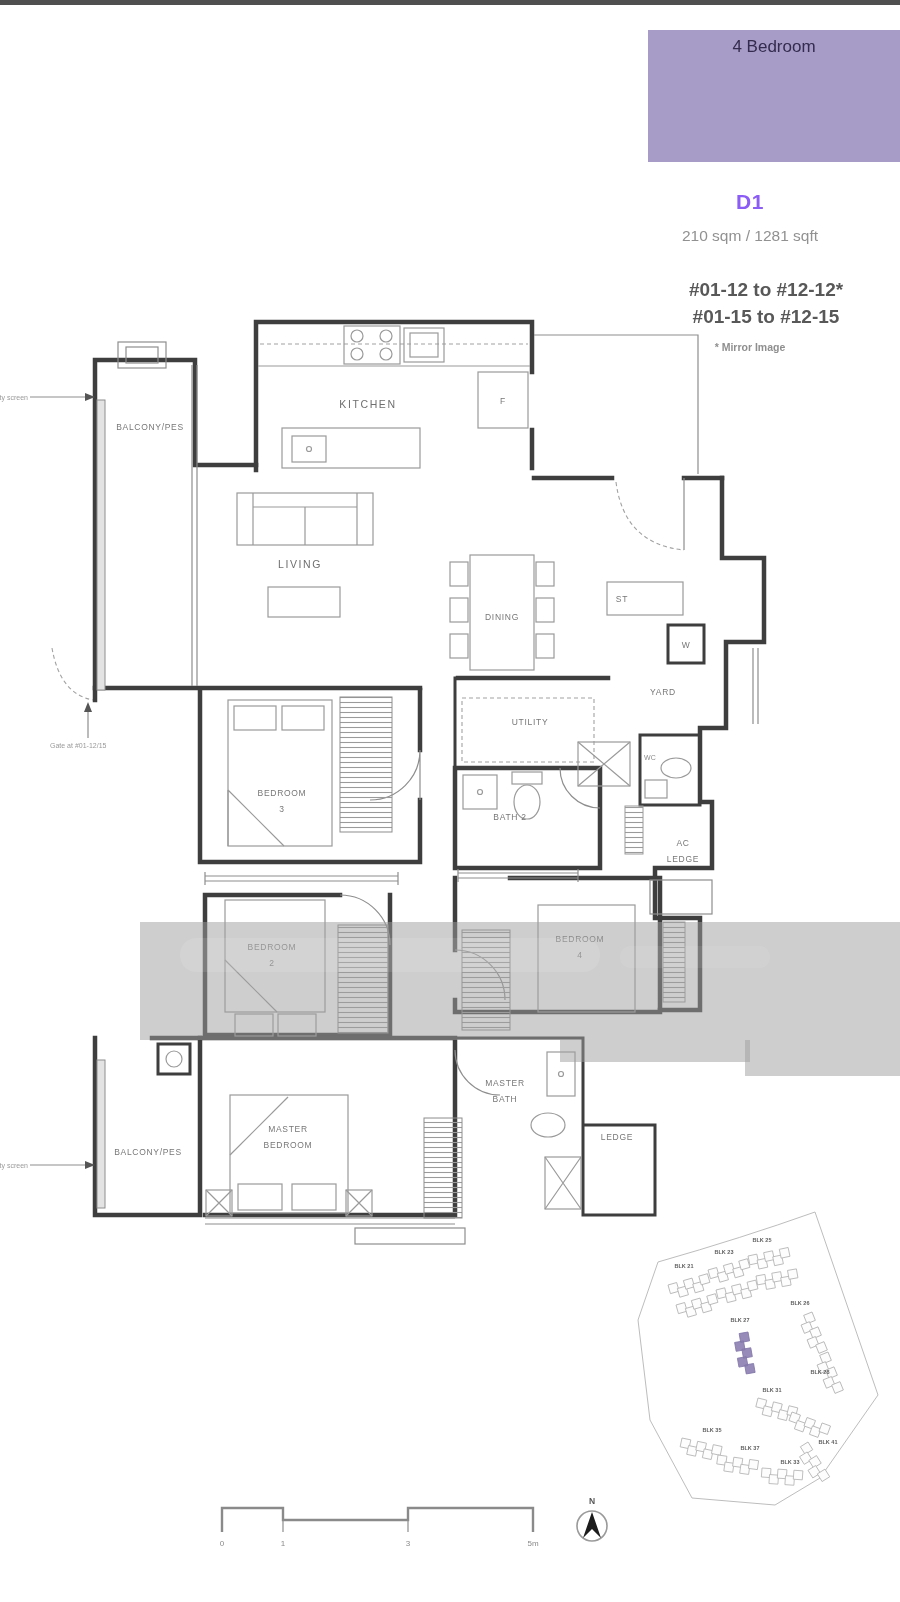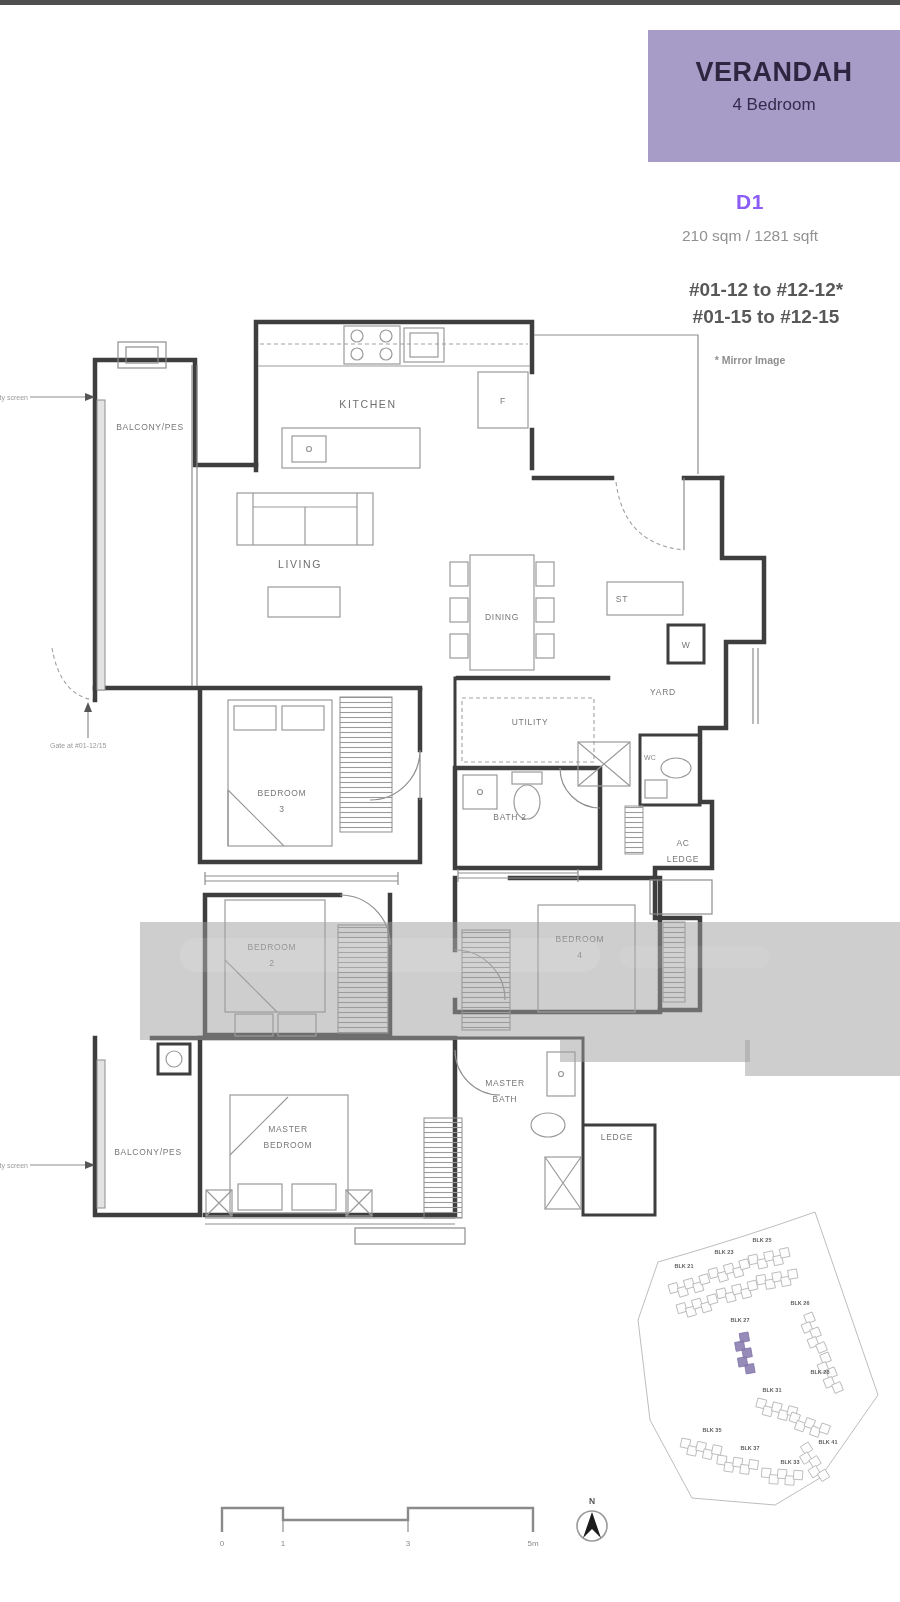--- a/index.html
+++ b/index.html
@@ -5,21 +5,21 @@
   html,body{margin:0;padding:0;background:#ffffff;}
   body{width:900px;height:1602px;position:relative;font-family:"Liberation Sans",sans-serif;overflow:hidden;}
   .topbar{position:absolute;left:0;top:0;width:900px;height:5px;background:#4f4f4f;}
   .hdr-box{position:absolute;left:648px;top:30px;width:252px;height:132px;background:#a69cc7;text-align:center;}
   .hdr-title{margin-top:27px;font-size:27px;font-weight:800;letter-spacing:.5px;color:#2d2640;}
   .hdr-sub{margin-top:7px;font-size:17px;font-weight:400;color:#342b4e;}
   .info{position:absolute;left:600px;top:0;width:300px;text-align:center;}
   .u-code{position:absolute;left:0;top:190px;width:300px;font-size:21px;font-weight:800;color:#8b5cf6;letter-spacing:.5px;}
   .u-area{position:absolute;left:0;top:227px;width:300px;font-size:15.5px;color:#919191;}
   .u-stacks{position:absolute;left:16px;top:276px;width:300px;font-size:19px;font-weight:700;color:#585858;line-height:27px;}
-  .u-mirror{position:absolute;left:0;top:341px;width:300px;font-size:10.5px;font-weight:600;color:#8f8f8f;margin-top:13px;}
+  .u-mirror{position:absolute;left:0;top:341px;width:300px;font-size:10.5px;font-weight:600;color:#8f8f8f;}
   svg{position:absolute;left:0;top:0;}
   .wall{fill:none;stroke:#3e3e3e;stroke-width:4.5;stroke-linecap:square;}
   .wall3{fill:none;stroke:#3e3e3e;stroke-width:3;stroke-linecap:square;}
   .thin{fill:none;stroke:#8e8e8e;stroke-width:1.2;}
   .furn{fill:none;stroke:#9a9a9a;stroke-width:1.2;}
   .dash{fill:none;stroke:#a2a2a2;stroke-width:1.1;stroke-dasharray:4 3;}
   .glass{fill:#e3e3e3;stroke:#8e8e8e;stroke-width:1;}
   .rlabel{font-size:10.5px;fill:#6f6f6f;letter-spacing:1.6px;text-anchor:middle;}
   .rlabel-sm{font-size:8.5px;fill:#777;letter-spacing:.7px;text-anchor:middle;}
   .tinytxt{font-size:7px;fill:#8a8a8a;letter-spacing:.2px;}
@@ -30,21 +30,20 @@
   .blk-hl{fill:#8b7fb2;stroke:#75689f;stroke-width:.8;opacity:.9;}
   .bound{fill:none;stroke:#bdbdbd;stroke-width:1;}
   .wm{fill:#9e9e9e;opacity:.5;}
 </style>
 </head>
 <body>
 
 <div class="topbar"></div>
 
 <div class="hdr-box">
-  <div class="hdr-title">VERANDAH</div>
   <div class="hdr-sub">4 Bedroom</div>
 </div>
 
 <div class="info">
   <div class="u-code">D1</div>
   <div class="u-area">210 sqm / 1281 sqft</div>
   <div class="u-stacks">
     <div>#01-12 to #12-12*</div>
     <div>#01-15 to #12-15</div>
   </div>

